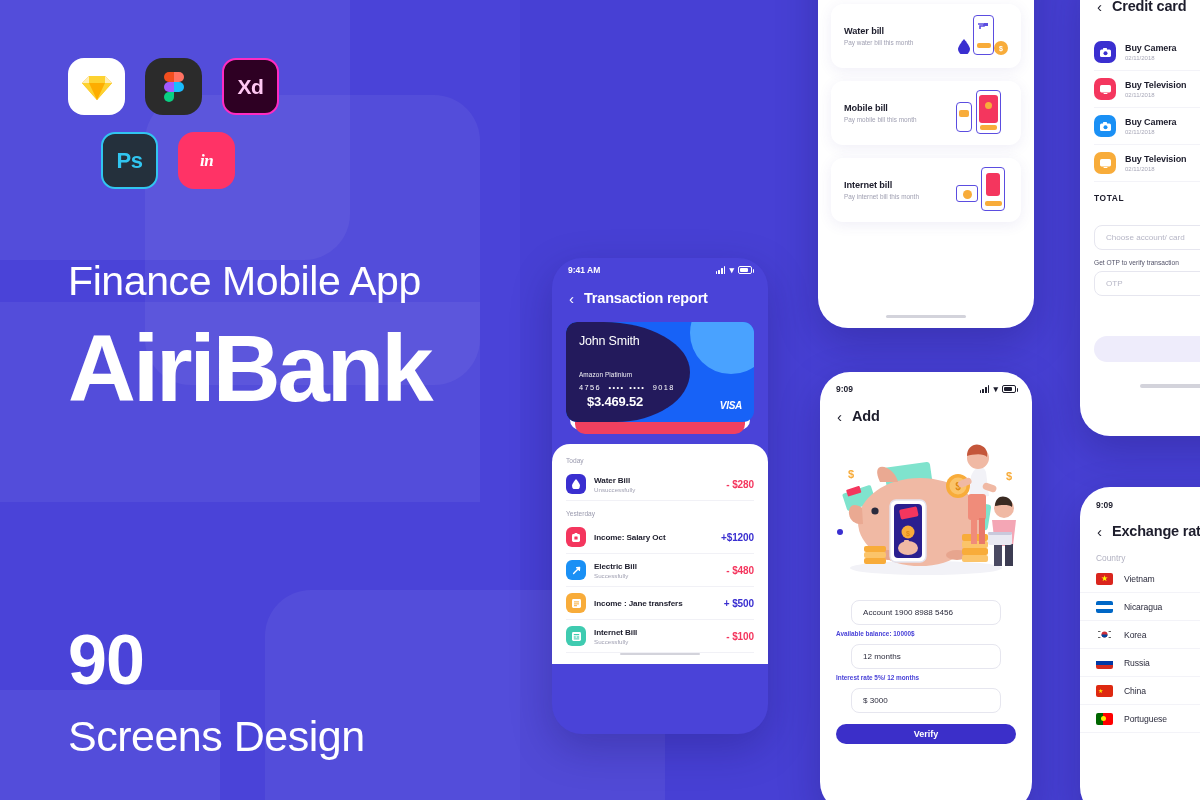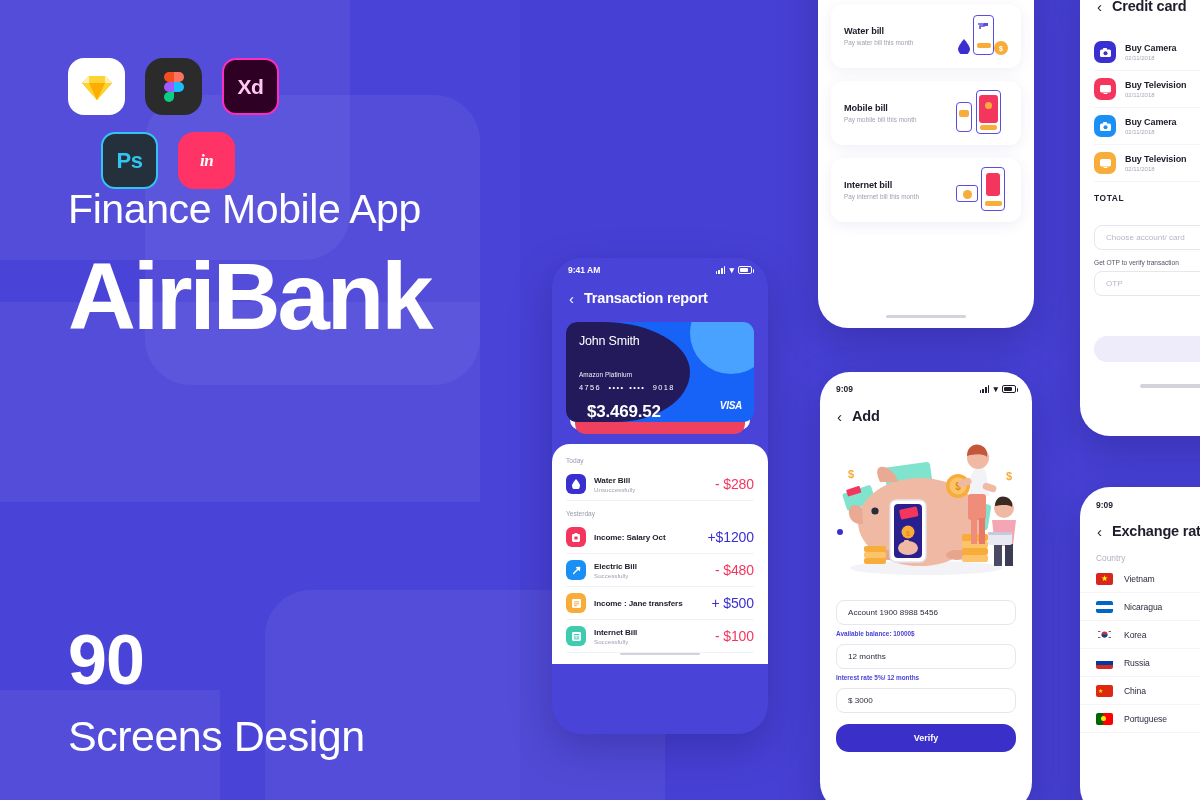--- a/index.html
+++ b/index.html
@@ -32,21 +32,21 @@
   .tool.figma  { background:#2b2b2b; border-radius:18px; }
   .tool.xd     { background:#2e0023; border:2px solid #ff2bc2; border-radius:14px; }
   .tool.ps     { background:#24303c; border:2px solid #31c5f0; border-radius:14px; }
   .tool.invision { background:#ff3366; }
   .tool-txt { font-weight:bold; color:#fff; letter-spacing:-.5px; }
   .xd .tool-txt { font-size:21px; color:#ffc8f3; }
   .ps .tool-txt { font-size:22px; color:#31c5f0; }
   .invision .tool-txt { font-size:17px; font-style:italic; font-family:"Liberation Serif",serif; }
 
   .hero-sub {
-    color:#fff; font-size:41px; font-weight:400;
+    margin-top:72px; color:#fff; font-size:41px; font-weight:400;
     letter-spacing:-.4px; line-height:1;
   }
   .hero-title {
     margin-top:21px; color:#fff; font-size:94px; font-weight:bold;
     letter-spacing:-3px; line-height:.97;
   }
   .hero-count {
     position:absolute; left:68px; top:625px; z-index:5;
     color:#fff; font-size:70px; font-weight:bold; letter-spacing:-1px; line-height:1;
   }
@@ -92,60 +92,60 @@
                background:#1762f7; }
   .bc-dark { position:absolute; left:0; top:0; width:66%; height:100%;
              background:#231a5c; border-radius:11px 70% 60% 11px / 11px 50% 50% 11px; }
   .bc-circle { position:absolute; right:-18px; top:-30px; width:82px; height:82px;
                border-radius:50%; background:#49a2ff; }
   .bc-in { position:absolute; inset:0; padding:12px 13px; color:#fff; }
   .bc-name { font-size:12.5px; font-weight:500; letter-spacing:-.2px; }
   .bc-type { font-size:6.4px; margin-top:23px; letter-spacing:.1px; opacity:.95; }
   .bc-num { font-size:7.4px; margin-top:5px; letter-spacing:.4px; }
   .bc-num span { letter-spacing:1.4px; }
-  .bc-bal { font-size:17px; font-weight:bold; margin-top:10px; letter-spacing:-.2px;padding-left:8px; }
+  .bc-bal { font-size:13px; font-weight:bold; margin-top:2px; letter-spacing:-.2px;padding-left:8px; }
   .bc-visa { position:absolute; right:12px; bottom:11px; font-size:10px; font-weight:bold;
              font-style:italic; letter-spacing:-.3px; }
 
   .tx-sheet { background:#fff; border-radius:18px 18px 0 0; margin-top:10px;
               padding:10px 14px 0; height:220px; display:flex; flex-direction:column; }
   .tx-daylabel { font-size:6.6px; color:#9a9aae; margin:3px 0 4px; }
   .tx-row { display:flex; align-items:center; gap:8px; padding:6px 0;
             border-bottom:1px solid #f1f1f6; }
   .tx-row:last-of-type { border-bottom:none; }
   .tx-ico { width:20px; height:20px; border-radius:6px; flex:none;
             display:flex; align-items:center; justify-content:center; color:#fff; font-size:9px; }
   .tx-mid { flex:1; min-width:0; }
   .tx-name { font-size:8.1px; font-weight:bold; color:#1d1d2c; letter-spacing:-.1px; }
   .tx-stat { font-size:6.2px; color:#a0a0b2; margin-top:1px; }
-  .tx-amt { font-size:14px; font-weight:normal; letter-spacing:-.1px;text-align:center; }
+  .tx-amt { font-size:10px; font-weight:bold; letter-spacing:-.1px;text-align:center; }
 
   
   #phone-bills { left:818px; top:-104px; width:216px; height:432px; border-radius:30px; }
   .bills-body { background:#fff; height:100%; padding:108px 13px 0;
                 display:flex; flex-direction:column; }
   .bill-card { background:#fff; border-radius:12px; padding:12px 13px;
                box-shadow:0 3px 14px rgba(80,70,170,.09); margin-bottom:13px;
                display:flex; align-items:center; justify-content:space-between; height:64px; }
   .bill-t { font-size:9.2px; font-weight:bold; color:#1d1d2c; letter-spacing:-.1px; }
   .bill-s { font-size:6.4px; color:#a0a0b2; margin-top:3px; }
   .bill-art { width:52px; height:46px; position:relative; flex:none; }
   .mini-phone { position:absolute; border:1.6px solid #5b4de0; border-radius:4px; background:#fff; }
 
   
   #phone-add { left:820px; top:372px; width:212px; height:440px; }
   .add-body { background:#fff; height:100%; padding:0 0 0; }
   #phone-add .statusbar, #phone-add .navbar { color:#1d1d2c; }
   .piggy-wrap { height:150px; position:relative; margin:2px 8px 0; }
   .field { border:1px solid #e6e6ef; border-radius:8px; height:25px;
            display:flex; align-items:center; padding:0 11px;
-           font-size:8.1px; color:#2c2c3d; margin:0 16px; }
+           font-size:8.1px; color:#2c2c3d; margin:0 31px; }
   .field.ph { color:#b6b6c6; }
   .helper { font-size:6.4px; font-weight:bold; color:#4a43d8; margin:5px 16px 7px; }
-  .btn-primary { margin:11px 16px 0; height:28px; border-radius:13px; background:#3b2fc9;
+  .btn-primary { margin:11px 16px 0; height:20px; border-radius:13px; background:#3b2fc9;
                  color:#fff; font-size:9px; font-weight:bold; display:flex;
                  align-items:center; justify-content:center; border:none; width:calc(100% - 32px); }
   .btn-muted { margin:0 16px; height:26px; border-radius:13px; background:#eeecfb;
                color:#c9c6e8; font-size:9px; font-weight:bold; display:flex;
                align-items:center; justify-content:flex-end; padding-right:16px; border:none; }
 
   
   #phone-credit { left:1080px; top:-34px; width:200px; height:470px; }
   .credit-body { background:#fff; height:100%; padding-top:10px; }
   .cc-list { margin:10px 14px 0; }

